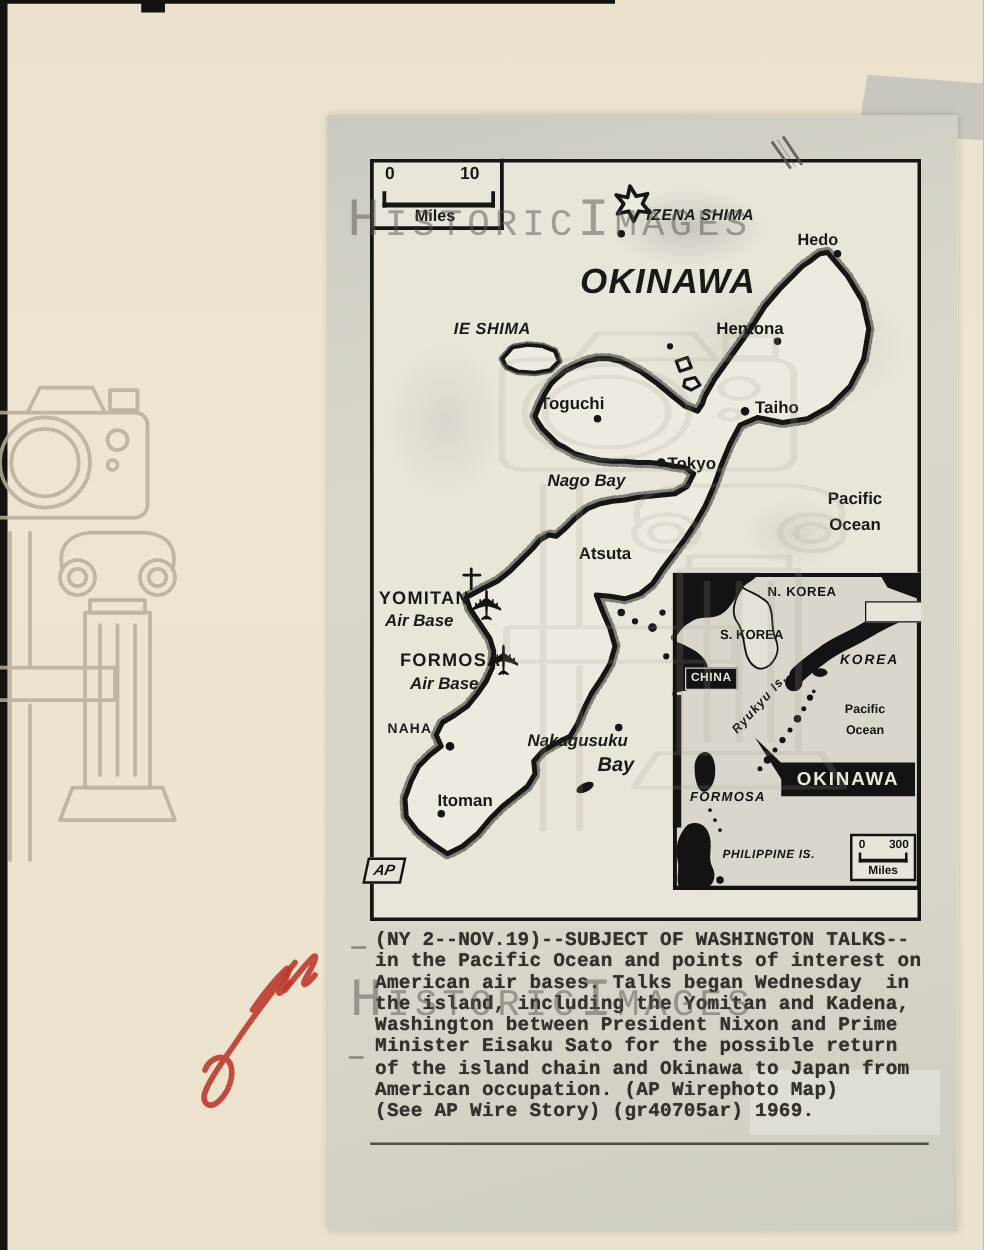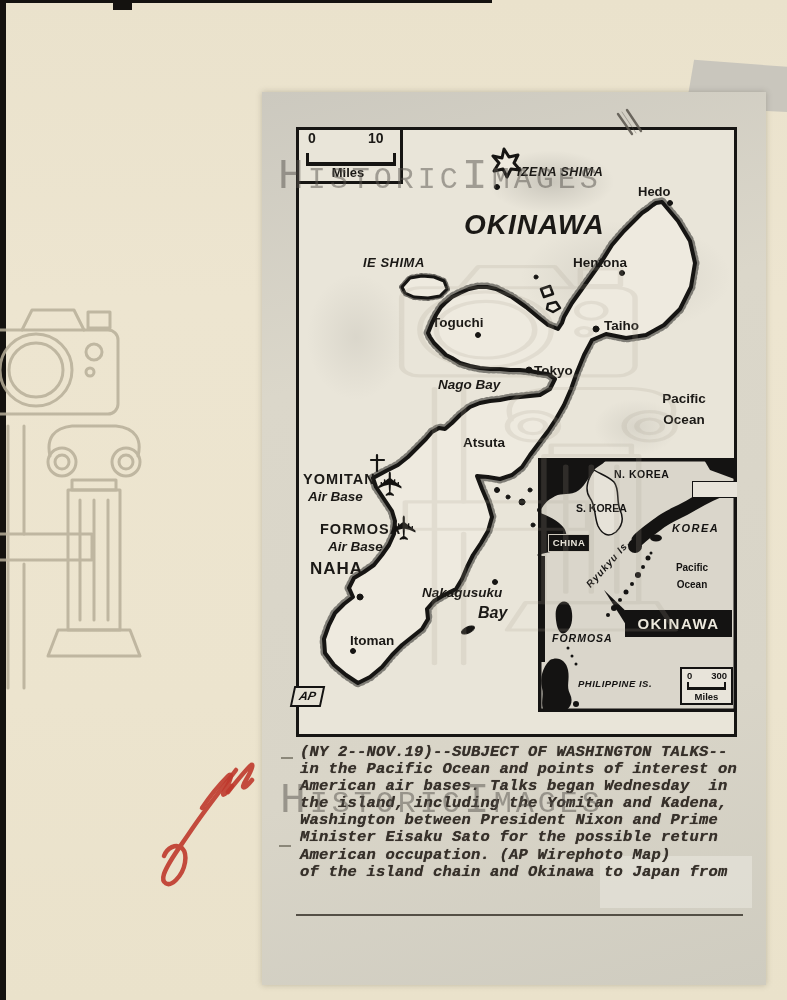--- a/index.html
+++ b/index.html
@@ -54,21 +54,21 @@
   .okinawa-box{position:absolute;left:87px;top:152px;width:107px;height:27px;background:#141312;
     color:#ece8dc;font-size:15px;font-weight:bold;letter-spacing:1.5px;text-align:center;line-height:27px;}
   .inset-scale{position:absolute;left:142px;top:209px;width:49px;height:34px;background:#e8e4da;
     border:2px solid #141312;}
   .inset-scale .row{position:relative;height:13px;font-size:9.5px;font-weight:bold;color:#141312;}
   .inset-scale .row .a{position:absolute;left:5px;top:1px;}
   .inset-scale .row .b{position:absolute;right:4px;top:1px;}
   .inset-scale .bracket{height:5px;margin:0 5px;border-left:2.5px solid #141312;border-right:2.5px solid #141312;border-bottom:3px solid #141312;}
   .inset-scale .unit{text-align:center;font-size:9.5px;font-weight:bold;color:#141312;margin-top:1px;}
   
-  .caption{position:absolute;left:300px;top:744px;width:448px;color:#36302a;font-style:italic;}
+  .caption{position:absolute;left:300px;top:744px;width:448px;color:#36302a;}
   .cap-line{font-family:"Liberation Mono",monospace;font-weight:bold;font-size:15.5px;
     line-height:17.1px;letter-spacing:.2px;white-space:pre;text-shadow:0 0 .7px #4a443c;}
   .caption-rule{position:absolute;left:296px;top:914px;width:447px;height:2px;background:#3d382f;opacity:.85;}
   .margin-dash{position:absolute;width:12px;height:2px;background:#6b6659;opacity:.7;}
   
   .wm-text{position:absolute;font-family:Liberation Mono, monospace;font-variant:small-caps;
     font-size:43px;letter-spacing:4px;color:rgba(88,84,78,.5);white-space:nowrap;z-index:40;text-align:center;}
   .wm-logo{position:absolute;fill:none;stroke:#b8af99;z-index:5;}
   .wm-logo.center{stroke:#a8a090;}
   .red-mark-svg{position:absolute;left:140px;top:752px;z-index:50;}
@@ -176,21 +176,21 @@
     <div class="ml" style="left:308px;top:191px;font-size:13.5px">Taiho</div>
     <div class="ml" style="left:238px;top:236px;font-size:13.5px">Tokyo</div>
     <div class="ml it" style="left:142px;top:250px;font-size:13.5px">Nago Bay</div>
     <div class="ml" style="left:358px;top:264px;width:60px;text-align:center;font-size:13.5px">Pacific</div>
     <div class="ml" style="left:358px;top:285px;width:60px;text-align:center;font-size:13.5px">Ocean</div>
     <div class="ml" style="left:167px;top:308px;font-size:13.5px">Atsuta</div>
     <div class="ml" style="left:7px;top:344px;font-size:14.5px;letter-spacing:1px">YOMITAN</div>
     <div class="ml it" style="left:12px;top:362px;font-size:13.5px">Air Base</div>
     <div class="ml" style="left:24px;top:394px;font-size:14.5px;letter-spacing:1px">FORMOSA</div>
     <div class="ml it" style="left:32px;top:412px;font-size:13.5px">Air Base</div>
-    <div class="ml" style="left:14px;top:432px;font-size:17px;letter-spacing:1px">NAHA</div>
+    <div class="ml" style="left:14px;top:450px;font-size:11px;letter-spacing:1px">NAHA</div>
     <div class="ml it" style="left:126px;top:458px;font-size:13.5px">Nakagusuku</div>
     <div class="ml it" style="left:182px;top:477px;font-size:16px">Bay</div>
     <div class="ml" style="left:54px;top:506px;font-size:13.5px">Itoman</div>
 
     <div class="plane" style="left:80px;top:340px">✈</div>
     <div class="plane" style="left:94px;top:384px">✈</div>
 
     <div class="ap-logo">AP</div>
 
     <div class="inset">
@@ -255,22 +255,23 @@
     </div>
   </div>
 
   <div class="caption">
     <div class="cap-line">(NY 2--NOV.19)--SUBJECT OF WASHINGTON TALKS--</div>
     <div class="cap-line">in the Pacific Ocean and points of interest on</div>
     <div class="cap-line">American air bases. Talks began Wednesday  in</div>
     <div class="cap-line">the island, including the Yomitan and Kadena,</div>
     <div class="cap-line">Washington between President Nixon and Prime</div>
     <div class="cap-line">Minister Eisaku Sato for the possible return</div>
+    <div class="cap-line">of the island chain and Okinawa to Japan from</div>
     <div class="cap-line">American occupation. (AP Wirephoto Map)</div>
-    <div class="cap-line">of the island chain and Okinawa to Japan from</div>
+    <div class="cap-line">(See AP Wire Story) (gr40705ar) 1969.</div>
   </div>
   <div class="caption-rule"></div>
   <div class="margin-dash" style="left:281px;top:757px"></div>
   <div class="margin-dash" style="left:279px;top:845px"></div>
 
   <div class="wm-text" style="left:278px;top:152px">HistoricImages</div>
   <div class="wm-text" style="left:280px;top:776px">HistoricImages</div>
 
   <svg class="red-mark-svg" width="130" height="150" viewBox="0 0 130 150">
     <path d="M96,18 C84,34 66,56 50,80 C40,95 28,110 24,122 C21,131 28,136 36,128 C46,118 48,102 42,96 C36,91 27,96 24,104"></path>

